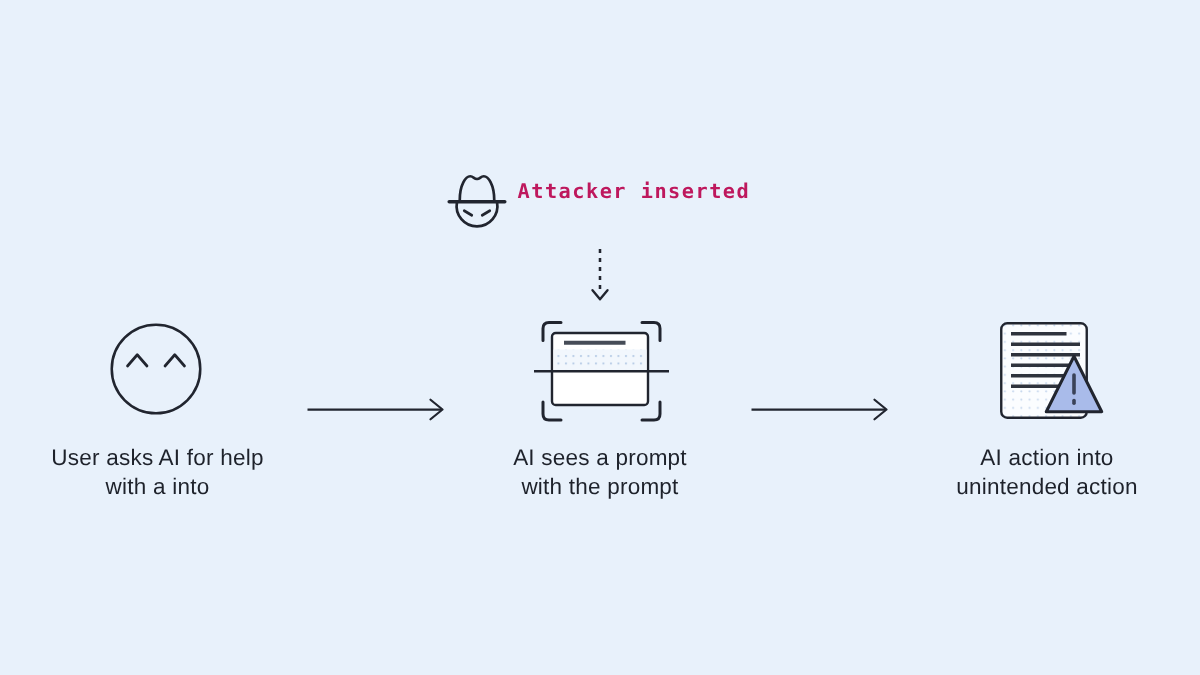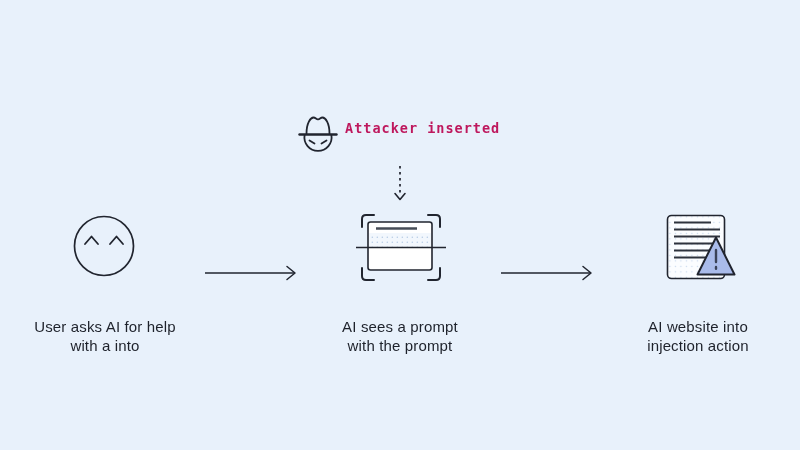--- a/index.html
+++ b/index.html
@@ -12,21 +12,20 @@
     color:#20242e;
   }
   .abs{position:absolute;}
   .step-label{
     text-align:center;
     font-size:15px;
     line-height:19px;
     font-weight:500;
     letter-spacing:.15px;
     color:#1e222b;
-    margin-top:21px;
   }
   .attacker-label{
     font-family:"DejaVu Sans Mono","Liberation Mono",monospace;
     font-weight:bold;
     font-size:13.5px;
     line-height:15.5px;
     letter-spacing:1px;
     color:#be185d;
     white-space:nowrap;
   }
@@ -124,17 +123,17 @@
       <line x1="11" y1="40.5" x2="57" y2="40.5"></line>
       <line x1="11" y1="47.5" x2="44" y2="47.5"></line>
     </g>
 
     <path d="M 53 27.5 L 71.5 64.5 L 34.5 64.5 Z" fill="#a9bbea" stroke="#21252f" stroke-width="2" stroke-linejoin="round"></path>
     <line x1="53" y1="40" x2="53" y2="52" stroke="#3a4258" stroke-width="2.4" stroke-linecap="round"></line>
     <line x1="53" y1="57" x2="53" y2="58.8" stroke="#3a4258" stroke-width="2.4" stroke-linecap="round"></line>
   </svg>
 
   <div class="abs step-label" style="left:598px;top:296px;width:200px">
-    <div>AI website into</div>
-    <div>injection action</div>
+    <div>AI action into</div>
+    <div>unintended action</div>
   </div>
 
 </div>
 
 </body></html>

